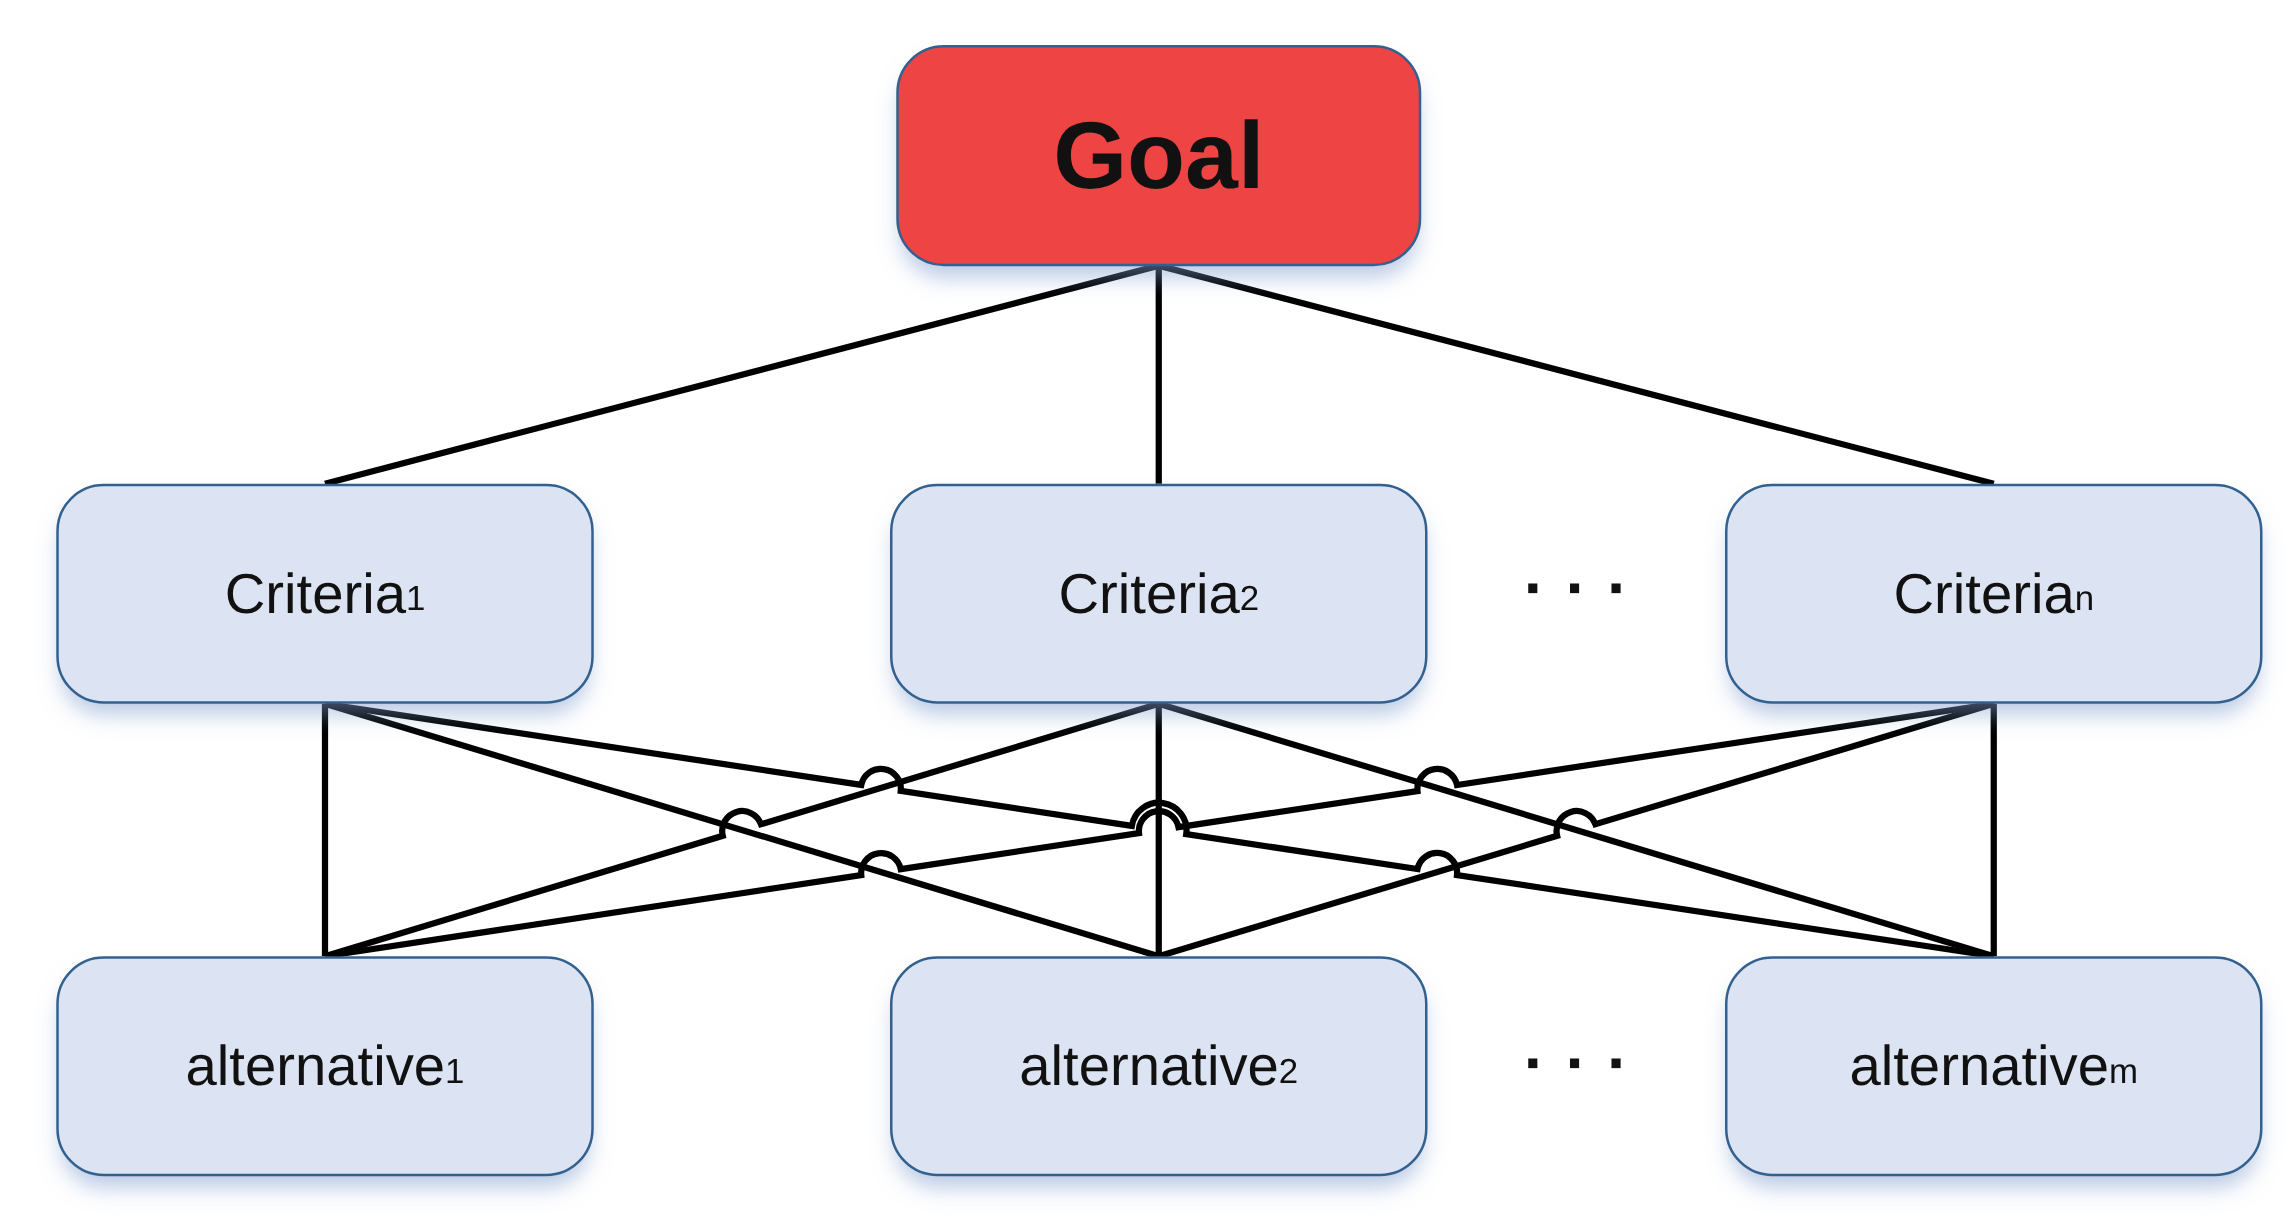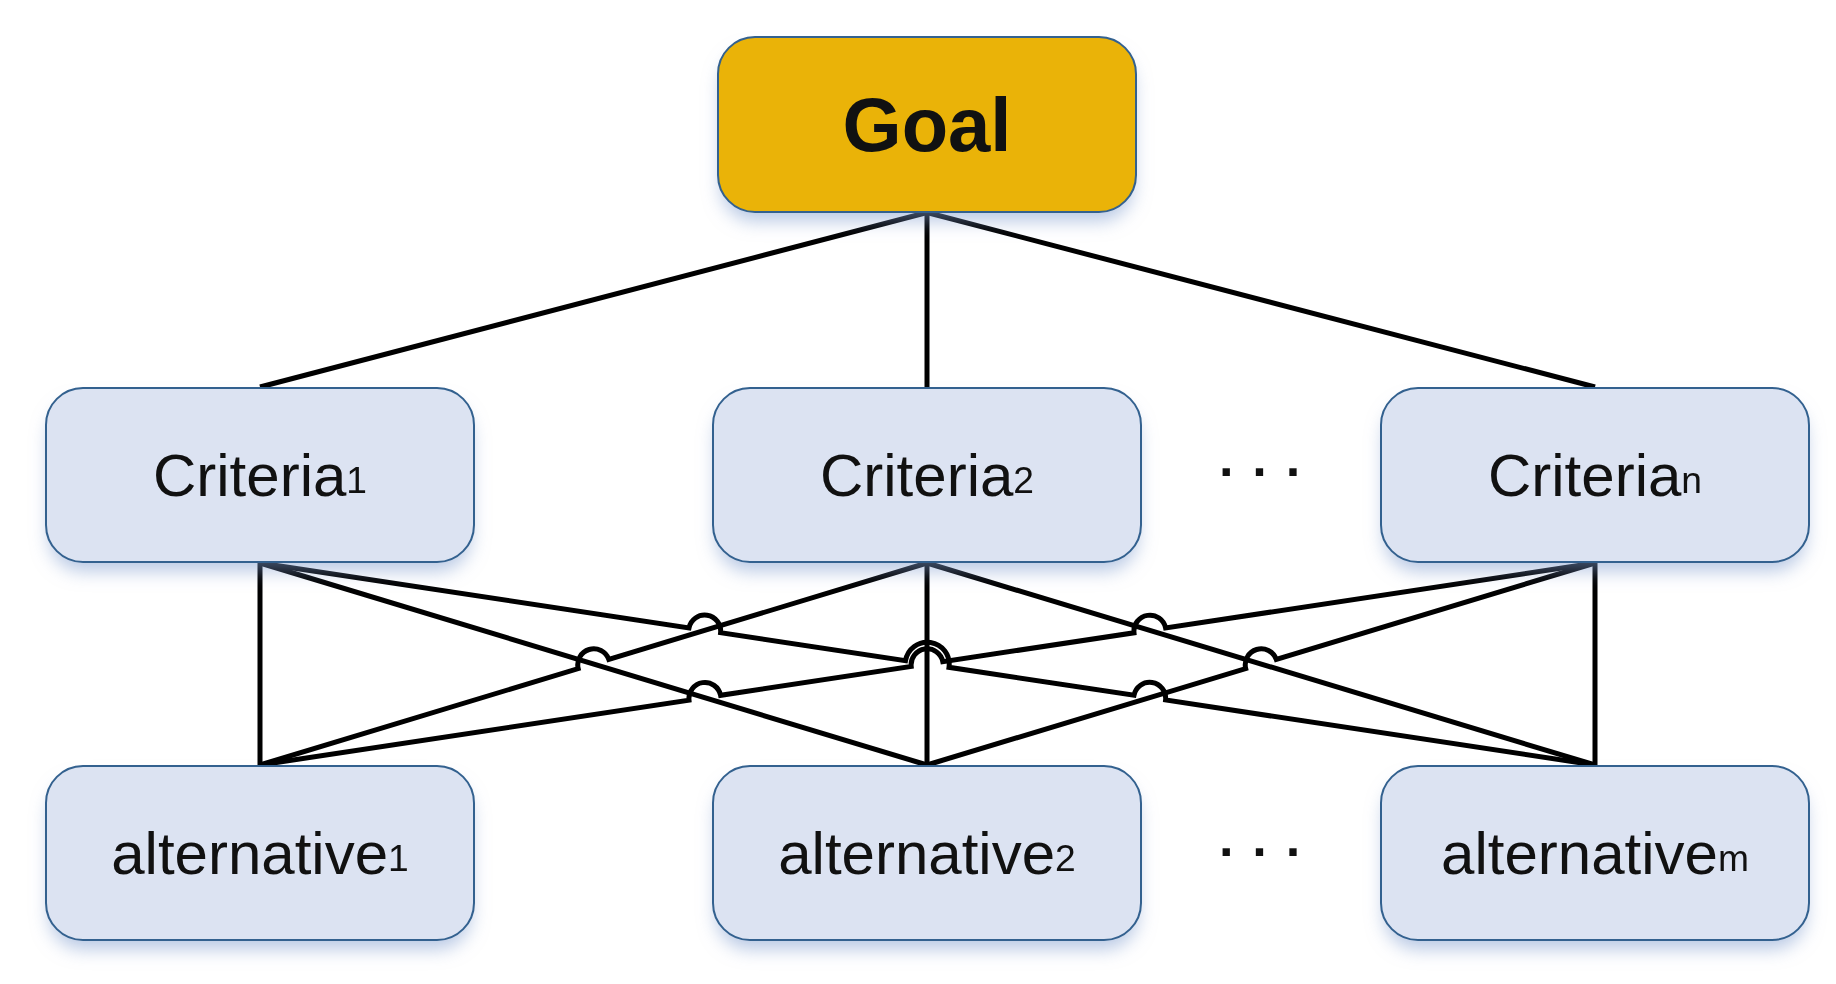--- a/index.html
+++ b/index.html
@@ -18,21 +18,21 @@
   }
   .node {
     position: absolute;
     box-sizing: border-box;
     background: #dce3f2;
     border: 2.5px solid #33618f;
     border-radius: 38px;
     display: flex;
     align-items: center;
     justify-content: center;
-    font-size: 60px;
+    font-size: 45px;
     color: #111111;
     box-shadow: 0 12px 18px -4px rgba(125, 155, 205, 0.55);
     white-space: nowrap;
   }
   .node.bold {
     font-weight: 700;
     font-size: 76px;
   }
   .node sub {
     font-size: 0.62em;
@@ -61,21 +61,21 @@
       <path d="M 260 563 L 260 765" fill="none" stroke="#000000" stroke-width="5"></path>
       <path d="M 927 563 L 927 765" fill="none" stroke="#000000" stroke-width="5"></path>
       <path d="M 1595 563 L 1595 765" fill="none" stroke="#000000" stroke-width="5"></path>
       <path d="M 260 563 L 927 765" fill="none" stroke="#000000" stroke-width="5"></path>
       <path d="M 927 563 L 1595 765" fill="none" stroke="#000000" stroke-width="5"></path>
       <path d="M 927 563 L 608.8 659.4 A 16 16 0 0 0 578.2 668.6 L 260 765" fill="none" stroke="#000000" stroke-width="5"></path>
       <path d="M 1595 563 L 1276.3 659.4 A 16 16 0 0 0 1245.7 668.6 L 927 765" fill="none" stroke="#000000" stroke-width="5"></path>
       <path d="M 1595 563 L 1165.6 628.0 A 16 16 0 0 0 1134.0 632.8 L 942.8 661.7 A 16 16 0 0 0 911.2 666.5 L 720.6 695.3 A 16 16 0 0 0 689.0 700.1 L 260 765" fill="none" stroke="#000000" stroke-width="5"></path>
       <path d="M 260 563 L 689.0 627.9 A 16 16 0 0 1 720.6 632.7 L 905.5 660.7 A 22 22 0 0 1 949.0 667.3 L 1134.0 695.2 A 16 16 0 0 1 1165.6 700.0 L 1595 765" fill="none" stroke="#000000" stroke-width="5"></path>
     </svg>
-<div class="node bold" style="left: 717px; top: 35.5px; width: 420px; height: 177px; background: #eab308; border-color: rgb(51, 97, 143); color: rgb(17, 17, 17);">
+<div class="node bold" style="left: 717px; top: 35.5px; width: 420px; height: 177px; background: #ef4444; border-color: rgb(51, 97, 143); color: rgb(17, 17, 17);">
       <span>Goal</span>
     </div>
     <div class="node" style="left: 45px; top: 387px; width: 430px; height: 176px; background: rgb(220, 227, 242); border-color: rgb(51, 97, 143); color: rgb(17, 17, 17);">
       <span>Criteria</span>
       <sub>1</sub>
     </div>
     <div class="node" style="left: 712px; top: 387px; width: 430px; height: 176px; background: rgb(220, 227, 242); border-color: rgb(51, 97, 143); color: rgb(17, 17, 17);">
       <span>Criteria</span>
       <sub>2</sub>
     </div>

